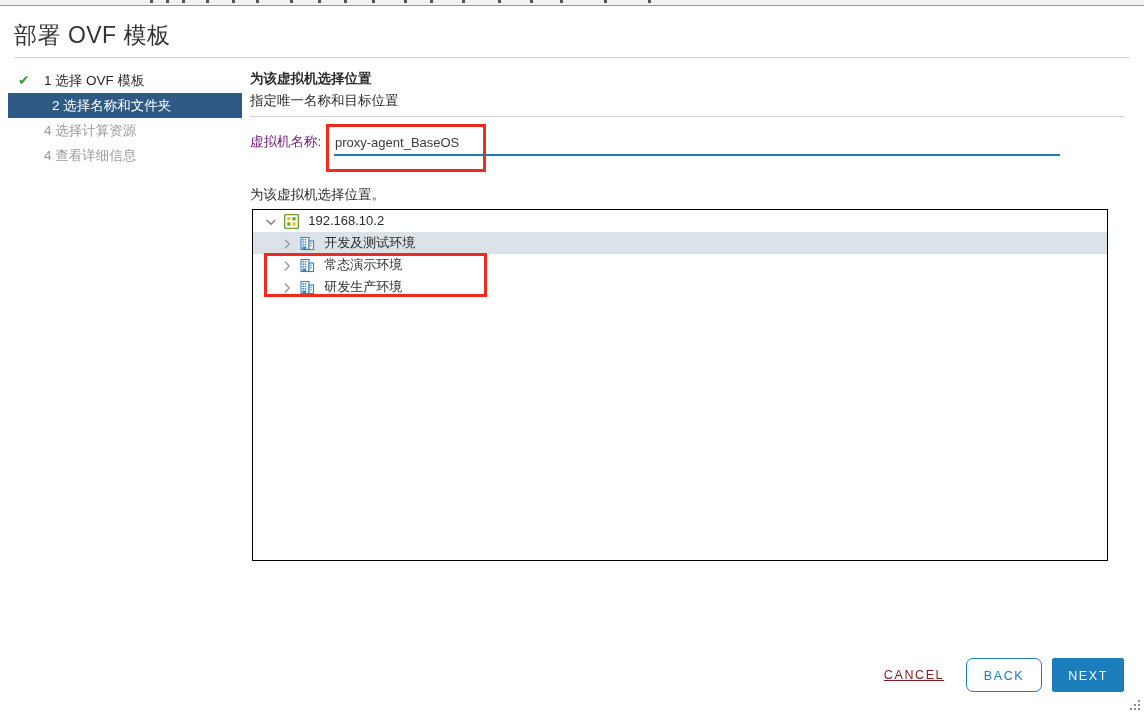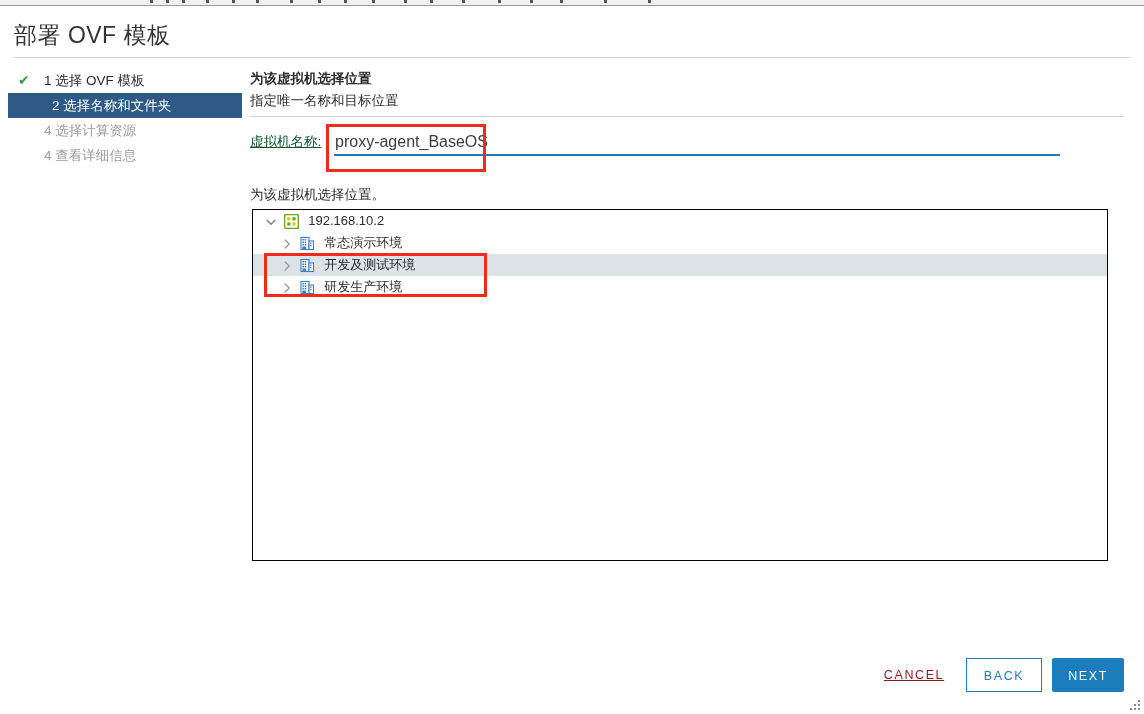--- a/index.html
+++ b/index.html
@@ -104,32 +104,31 @@
     left: 250px; top: 116px;
     width: 874px; height: 1px;
     background: #cfcfcf;
   }
 
   
   #vm-name-label {
     position: absolute;
     left: 250px; top: 133px;
     font-size: 13.5px;
-    color: #14532d;
-    text-decoration: underline;
+    color: #701a75;
   }
   #vm-name-input {
     position: absolute;
     left: 335px; top: 131px;
     width: 718px; height: 22px;
     border: none;
     outline: none;
     background: transparent;
     font-family: "Liberation Sans", "DejaVu Sans", sans-serif;
-    font-size: 16px;
+    font-size: 13px;
     color: #3d3d3d;
     padding: 0;
   }
   #vm-name-underline {
     position: absolute;
     left: 334px; top: 154px;
     width: 726px; height: 2px;
     background: #1b7dbb;
   }
 
@@ -214,21 +213,21 @@
     border: none;
     color: #7f1d1d;
     text-decoration: underline;
   }
   #btn-back {
     left: 966px;
     width: 76px;
     background: #ffffff;
     border: 1px solid #1b7dbb;
     color: #1b7dbb;
-    border-radius: 0;
+    border-radius: 7px;
   }
   #btn-next {
     left: 1052px;
     width: 72px;
     background: #1b7dbb;
     border: 1px solid #1b7dbb;
     color: #ffffff;
     border-radius: 2px;
   }
 
@@ -327,66 +326,66 @@
         <rect x="0.6" y="0.6" width="13.8" height="13.8" rx="1.4" fill="#ffffff" stroke="#6aa52a" stroke-width="1.5"></rect>
         <rect x="3.2" y="3.2" width="3.2" height="3.2" fill="#f2c400"></rect>
         <rect x="8.4" y="3.2" width="3.2" height="3.2" fill="#6aa52a"></rect>
         <rect x="3.2" y="8.4" width="3.2" height="3.2" fill="#6aa52a"></rect>
         <rect x="8.4" y="8.4" width="3.2" height="3.2" fill="#f2c400"></rect>
       </svg>
     </span>
     <span class="node-label">192.168.10.2</span>
   </div>
 
-  <div class="tree-row level-1">
+  <div class="tree-row level-1 selected">
     <span class="twisty">
       <svg width="12" height="12" viewBox="0 0 12 12">
         <path d="M4.2 2 L8.2 6 L4.2 10" fill="none" stroke="#9b9b9b" stroke-width="1.4" stroke-linecap="round" stroke-linejoin="round"></path>
       </svg>
     </span>
     <span class="node-icon">
       <svg width="15" height="15" viewBox="0 0 15 15">
         <rect x="1" y="1.5" width="8" height="12" fill="#ffffff" stroke="#3a7fc1" stroke-width="1.1"></rect>
         <rect x="2.4" y="3" width="1.5" height="1.5" fill="#3a7fc1"></rect>
         <rect x="4.7" y="3" width="1.5" height="1.5" fill="#3a7fc1"></rect>
         <rect x="2.4" y="5.5" width="1.5" height="1.5" fill="#3a7fc1"></rect>
         <rect x="4.7" y="5.5" width="1.5" height="1.5" fill="#3a7fc1"></rect>
         <rect x="2.4" y="8" width="1.5" height="1.5" fill="#3a7fc1"></rect>
         <rect x="4.7" y="8" width="1.5" height="1.5" fill="#3a7fc1"></rect>
         <rect x="2.4" y="10.5" width="3.8" height="3" fill="#3a7fc1"></rect>
         <rect x="9" y="5" width="4.5" height="8.5" fill="#ffffff" stroke="#3a7fc1" stroke-width="1.1"></rect>
         <rect x="10.2" y="6.6" width="1.3" height="1.3" fill="#3a7fc1"></rect>
         <rect x="10.2" y="9" width="1.3" height="1.3" fill="#3a7fc1"></rect>
       </svg>
     </span>
-    <span class="node-label">常态演示环境</span>
-  </div>
-
-  <div class="tree-row level-1 selected">
+    <span class="node-label">开发及测试环境</span>
+  </div>
+
+  <div class="tree-row level-1">
     <span class="twisty">
       <svg width="12" height="12" viewBox="0 0 12 12">
         <path d="M4.2 2 L8.2 6 L4.2 10" fill="none" stroke="#9b9b9b" stroke-width="1.4" stroke-linecap="round" stroke-linejoin="round"></path>
       </svg>
     </span>
     <span class="node-icon">
       <svg width="15" height="15" viewBox="0 0 15 15">
         <rect x="1" y="1.5" width="8" height="12" fill="#ffffff" stroke="#3a7fc1" stroke-width="1.1"></rect>
         <rect x="2.4" y="3" width="1.5" height="1.5" fill="#3a7fc1"></rect>
         <rect x="4.7" y="3" width="1.5" height="1.5" fill="#3a7fc1"></rect>
         <rect x="2.4" y="5.5" width="1.5" height="1.5" fill="#3a7fc1"></rect>
         <rect x="4.7" y="5.5" width="1.5" height="1.5" fill="#3a7fc1"></rect>
         <rect x="2.4" y="8" width="1.5" height="1.5" fill="#3a7fc1"></rect>
         <rect x="4.7" y="8" width="1.5" height="1.5" fill="#3a7fc1"></rect>
         <rect x="2.4" y="10.5" width="3.8" height="3" fill="#3a7fc1"></rect>
         <rect x="9" y="5" width="4.5" height="8.5" fill="#ffffff" stroke="#3a7fc1" stroke-width="1.1"></rect>
         <rect x="10.2" y="6.6" width="1.3" height="1.3" fill="#3a7fc1"></rect>
         <rect x="10.2" y="9" width="1.3" height="1.3" fill="#3a7fc1"></rect>
       </svg>
     </span>
-    <span class="node-label">开发及测试环境</span>
+    <span class="node-label">常态演示环境</span>
   </div>
 
   <div class="tree-row level-1">
     <span class="twisty">
       <svg width="12" height="12" viewBox="0 0 12 12">
         <path d="M4.2 2 L8.2 6 L4.2 10" fill="none" stroke="#9b9b9b" stroke-width="1.4" stroke-linecap="round" stroke-linejoin="round"></path>
       </svg>
     </span>
     <span class="node-icon">
       <svg width="15" height="15" viewBox="0 0 15 15">

